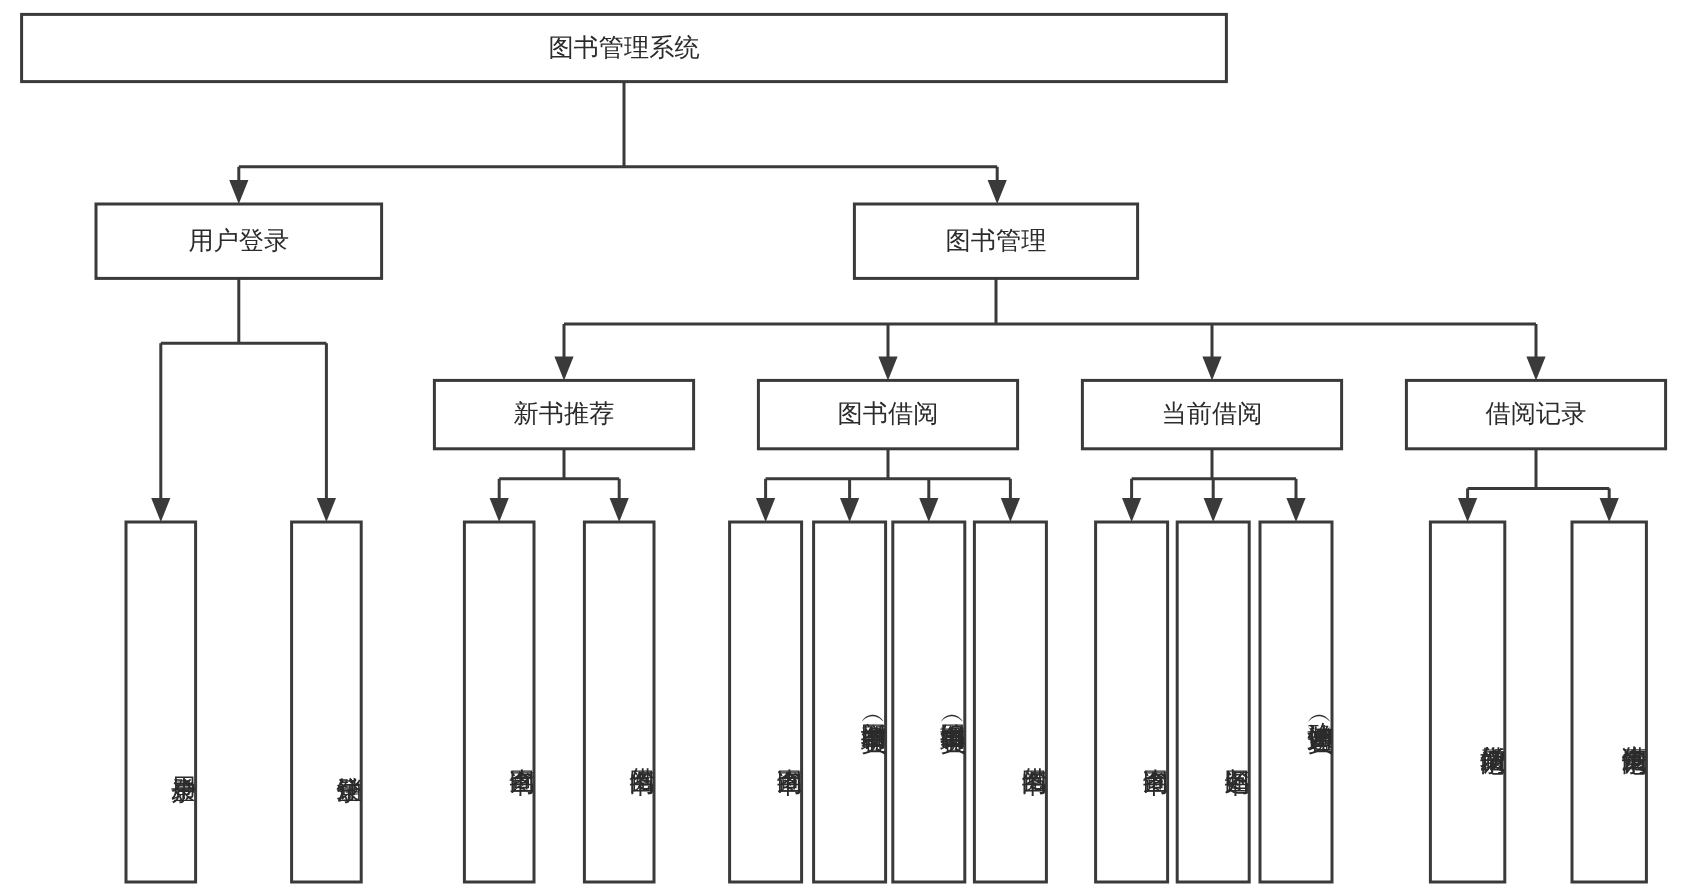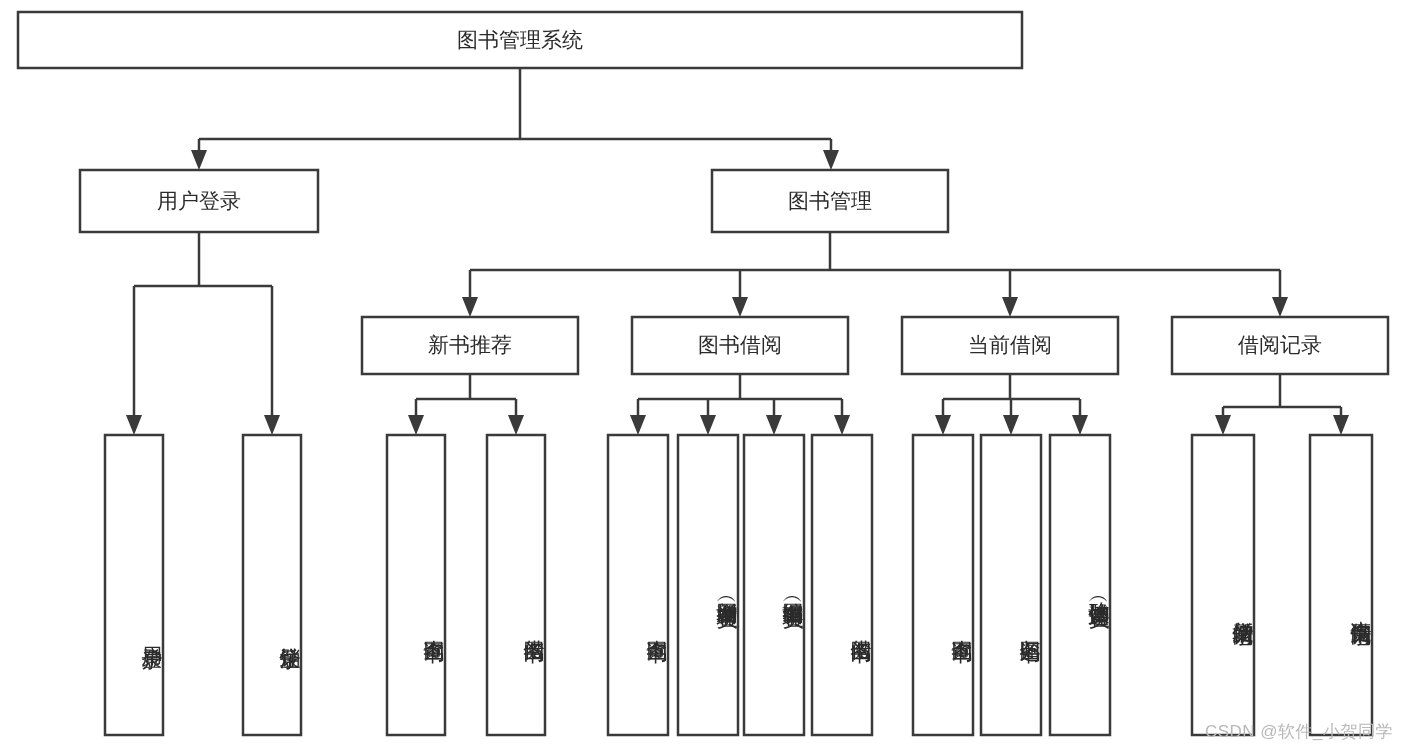--- a/index.html
+++ b/index.html
@@ -201,14 +201,13 @@
   <div class="node-label-v" style="left:608px; top:515px; width:60px; height:220px;">查询图书</div>
   <div class="node-label-v" style="left:678px; top:443px; width:60px; height:292px;">新增图书（管理员）</div>
   <div class="node-label-v" style="left:744px; top:443px; width:60px; height:292px;">编辑图书（管理员）</div>
   <div class="node-label-v" style="left:812px; top:515px; width:60px; height:220px;">借阅图书</div>
   <div class="node-label-v" style="left:913px; top:515px; width:60px; height:220px;">查询图书</div>
   <div class="node-label-v" style="left:981px; top:515px; width:60px; height:220px;">归还图书</div>
   <div class="node-label-v" style="left:1050px; top:443px; width:60px; height:292px;">确认归还（管理员）</div>
   <div class="node-label-v" style="left:1192px; top:478px; width:62px; height:257px;">新增借阅记录</div>
   <div class="node-label-v" style="left:1310px; top:478px; width:62px; height:257px;">查询借阅记录</div>
 
-  <div class="watermark">CSDN @软件_小贺同学</div>
 </div>
 
 </body></html>

